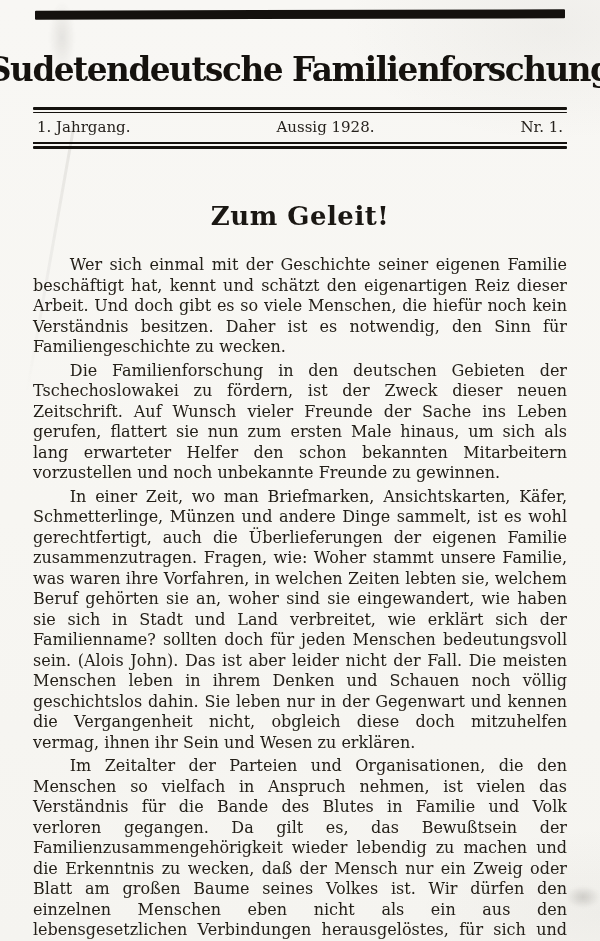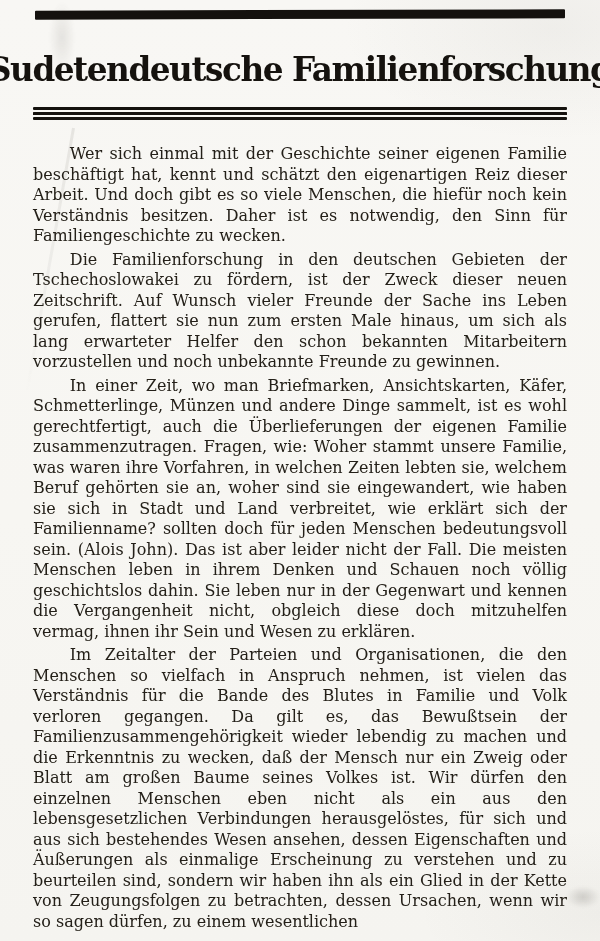--- a/index.html
+++ b/index.html
@@ -117,26 +117,32 @@
 
     <div class="top-bar"></div>
 
     <div class="masthead">
       <h1>Sudetendeutsche Familienforschung</h1>
     </div>
 
     <div class="rule rule-thick"></div>
     <div class="rule rule-thin"></div>
 
+    <div class="issue-band">
+      <span>1. Jahrgang.</span>
+      <span class="center">Aussig 1928.</span>
+      <span>Nr. 1.</span>
+    </div>
 
     <div class="bottom-rules">
       <div class="r1"></div>
       <div class="r2"></div>
     </div>
 
+    <h2 class="article-heading">Zum Geleit!</h2>
 
     <div class="body-text">
       <p>Wer sich einmal mit der Geschichte seiner eigenen Familie beschäftigt hat, kennt und schätzt den eigenartigen Reiz dieser Arbeit. Und doch gibt es so viele Menschen, die hiefür noch kein Verständnis besitzen. Daher ist es notwendig, den Sinn für Familiengeschichte zu wecken.</p>
       <p>Die Familienforschung in den deutschen Gebieten der Tschechoslowakei zu fördern, ist der Zweck dieser neuen Zeitschrift. Auf Wunsch vieler Freunde der Sache ins Leben gerufen, flattert sie nun zum ersten Male hinaus, um sich als lang erwarteter Helfer den schon bekannten Mitarbeitern vorzustellen und noch unbekannte Freunde zu gewinnen.</p>
       <p>In einer Zeit, wo man Briefmarken, Ansichtskarten, Käfer, Schmetterlinge, Münzen und andere Dinge sammelt, ist es wohl gerechtfertigt, auch die Überlieferungen der eigenen Familie zusammenzutragen. Fragen, wie: Woher stammt unsere Familie, was waren ihre Vorfahren, in welchen Zeiten lebten sie, welchem Beruf gehörten sie an, woher sind sie eingewandert, wie haben sie sich in Stadt und Land verbreitet, wie erklärt sich der Familienname? sollten doch für jeden Menschen bedeutungsvoll sein. (Alois John). Das ist aber leider nicht der Fall. Die meisten Menschen leben in ihrem Denken und Schauen noch völlig geschichtslos dahin. Sie leben nur in der Gegenwart und kennen die Vergangenheit nicht, obgleich diese doch mitzuhelfen vermag, ihnen ihr Sein und Wesen zu erklären.</p>
       <p>Im Zeitalter der Parteien und Organisationen, die den Menschen so vielfach in Anspruch nehmen, ist vielen das Verständnis für die Bande des Blutes in Familie und Volk verloren gegangen. Da gilt es, das Bewußtsein der Familienzusammengehörigkeit wieder lebendig zu machen und die Erkenntnis zu wecken, daß der Mensch nur ein Zweig oder Blatt am großen Baume seines Volkes ist. Wir dürfen den einzelnen Menschen eben nicht als ein aus den lebensgesetzlichen Verbindungen herausgelöstes, für sich und aus sich bestehendes Wesen ansehen, dessen Eigenschaften und Äußerungen als einmalige Erscheinung zu verstehen und zu beurteilen sind, sondern wir haben ihn als ein Glied in der Kette von Zeugungsfolgen zu betrachten, dessen Ursachen, wenn wir so sagen dürfen, zu einem wesentlichen</p>
     </div>
 
   </div>
 </div>

